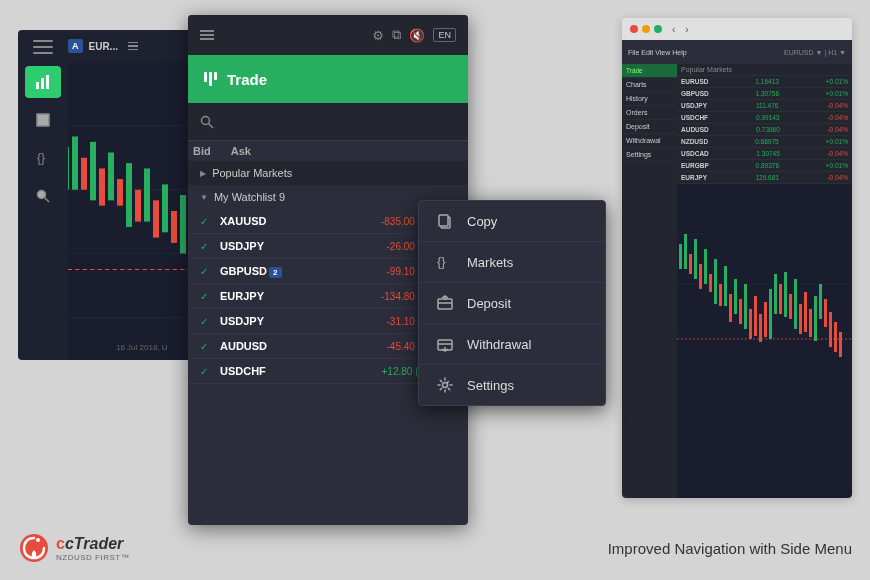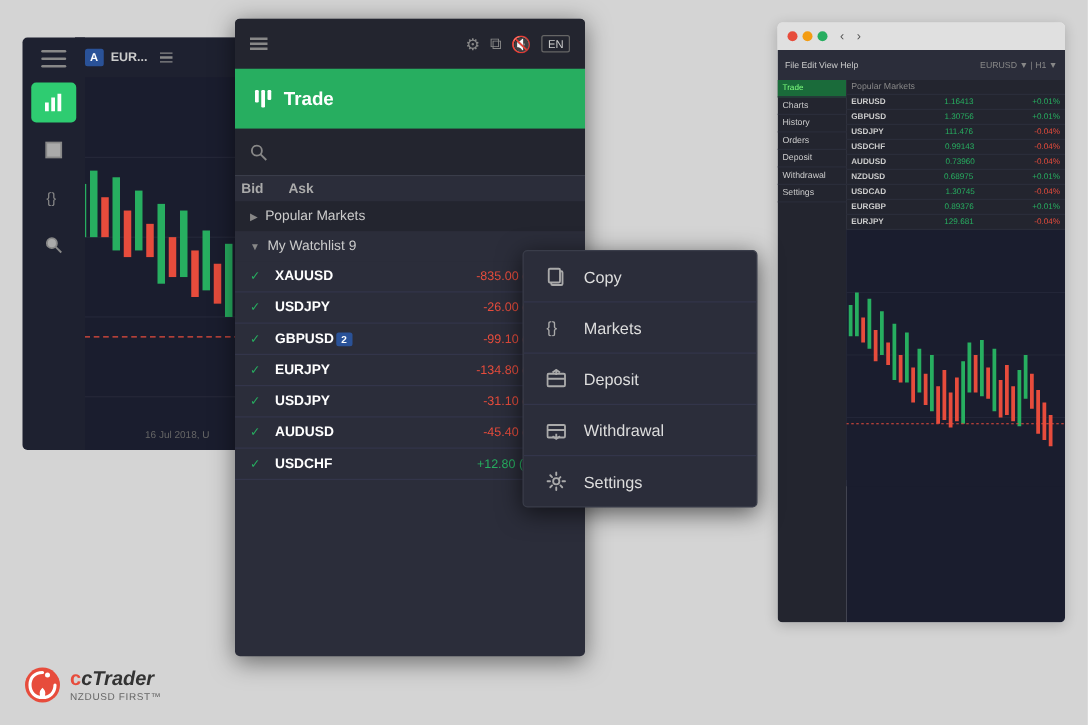--- a/index.html
+++ b/index.html
@@ -869,15 +869,16 @@
         <path d="M16 6 C10 6 6 10 6 16 C6 22 10 26 16 26 C16 26 14 22 16 20 C18 22 16 26 16 26 C22 26 26 22 26 16" stroke="white" stroke-width="2.5" fill="none" stroke-linecap="round"></path>
         <circle cx="20" cy="8" r="2" fill="white"></circle>
       </svg>
       <div class="logo-text">
         <span class="logo-name">
           <span style="color:#e74c3c;">c</span><span style="color:#333;font-style:italic;font-weight:900;">cTrader</span>
         </span>
         <span class="logo-tagline">NZDUSD FIRST™</span>
       </div>
     </div>
+    <span class="tagline-text">Improved Navigation with Side Menu</span>
   </div>
 
 </div>
 
 </body></html>

